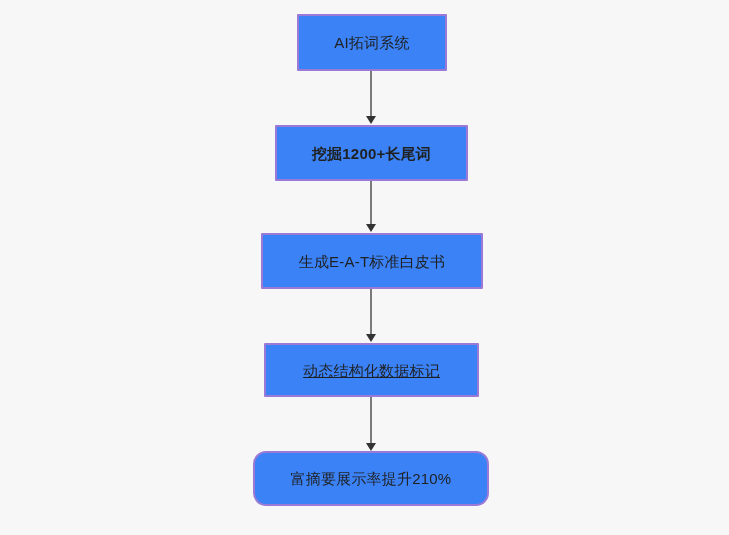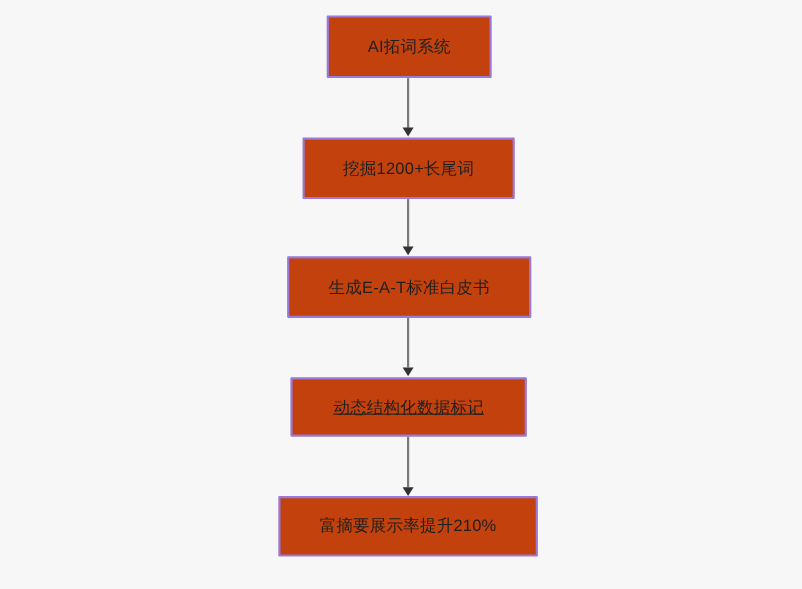--- a/index.html
+++ b/index.html
@@ -14,21 +14,21 @@
     overflow: hidden;
   }
   #flowchart {
     position: relative;
     width: 729px;
     height: 535px;
   }
   .node {
     position: absolute;
     box-sizing: border-box;
-    background: #c2410c;
+    background: #3b82f6;
     border: 2px solid #9a7ad6;
     border-radius: 1px;
     display: flex;
     align-items: center;
     justify-content: center;
     color: #1f2020;
     font-size: 15px;
     line-height: 1;
     letter-spacing: 0.2px;
     white-space: nowrap;
@@ -52,38 +52,38 @@
 
 <div id="flowchart">
 
   <div class="node" style="left:297px; top:14px; width:150px; height:57px;">
     <span>AI拓词系统</span>
   </div>
 
   <div class="edge" style="left:370px; top:71px; height:46px;"></div>
   <div class="arrowhead" style="left:366px; top:116px;"></div>
 
-  <div class="node" style="left:275px; top:125px; width:193px; height:56px;">
+  <div class="node" style="left:275px; top:125px; width:193px; height:56px;font-weight:bold;">
     <span>挖掘1200+长尾词</span>
   </div>
 
   <div class="edge" style="left:370px; top:181px; height:44px;"></div>
   <div class="arrowhead" style="left:366px; top:224px;"></div>
 
   <div class="node" style="left:261px; top:233px; width:222px; height:56px;">
     <span>生成E-A-T标准白皮书</span>
   </div>
 
   <div class="edge" style="left:370px; top:289px; height:45px;"></div>
   <div class="arrowhead" style="left:366px; top:334px;"></div>
 
   <div class="node" style="left:264px; top:343px; width:215px; height:54px;text-decoration:underline;">
     <span>动态结构化数据标记</span>
   </div>
 
   <div class="edge" style="left:370px; top:397px; height:46px;"></div>
   <div class="arrowhead" style="left:366px; top:443px;"></div>
 
-  <div class="node" style="left:253px; top:451px; width:236px; height:55px;">
+  <div class="node" style="left:253px; top:451px; width:236px; height:55px;border-radius:13px;">
     <span>富摘要展示率提升210%</span>
   </div>
 
 </div>
 
 </body></html>

